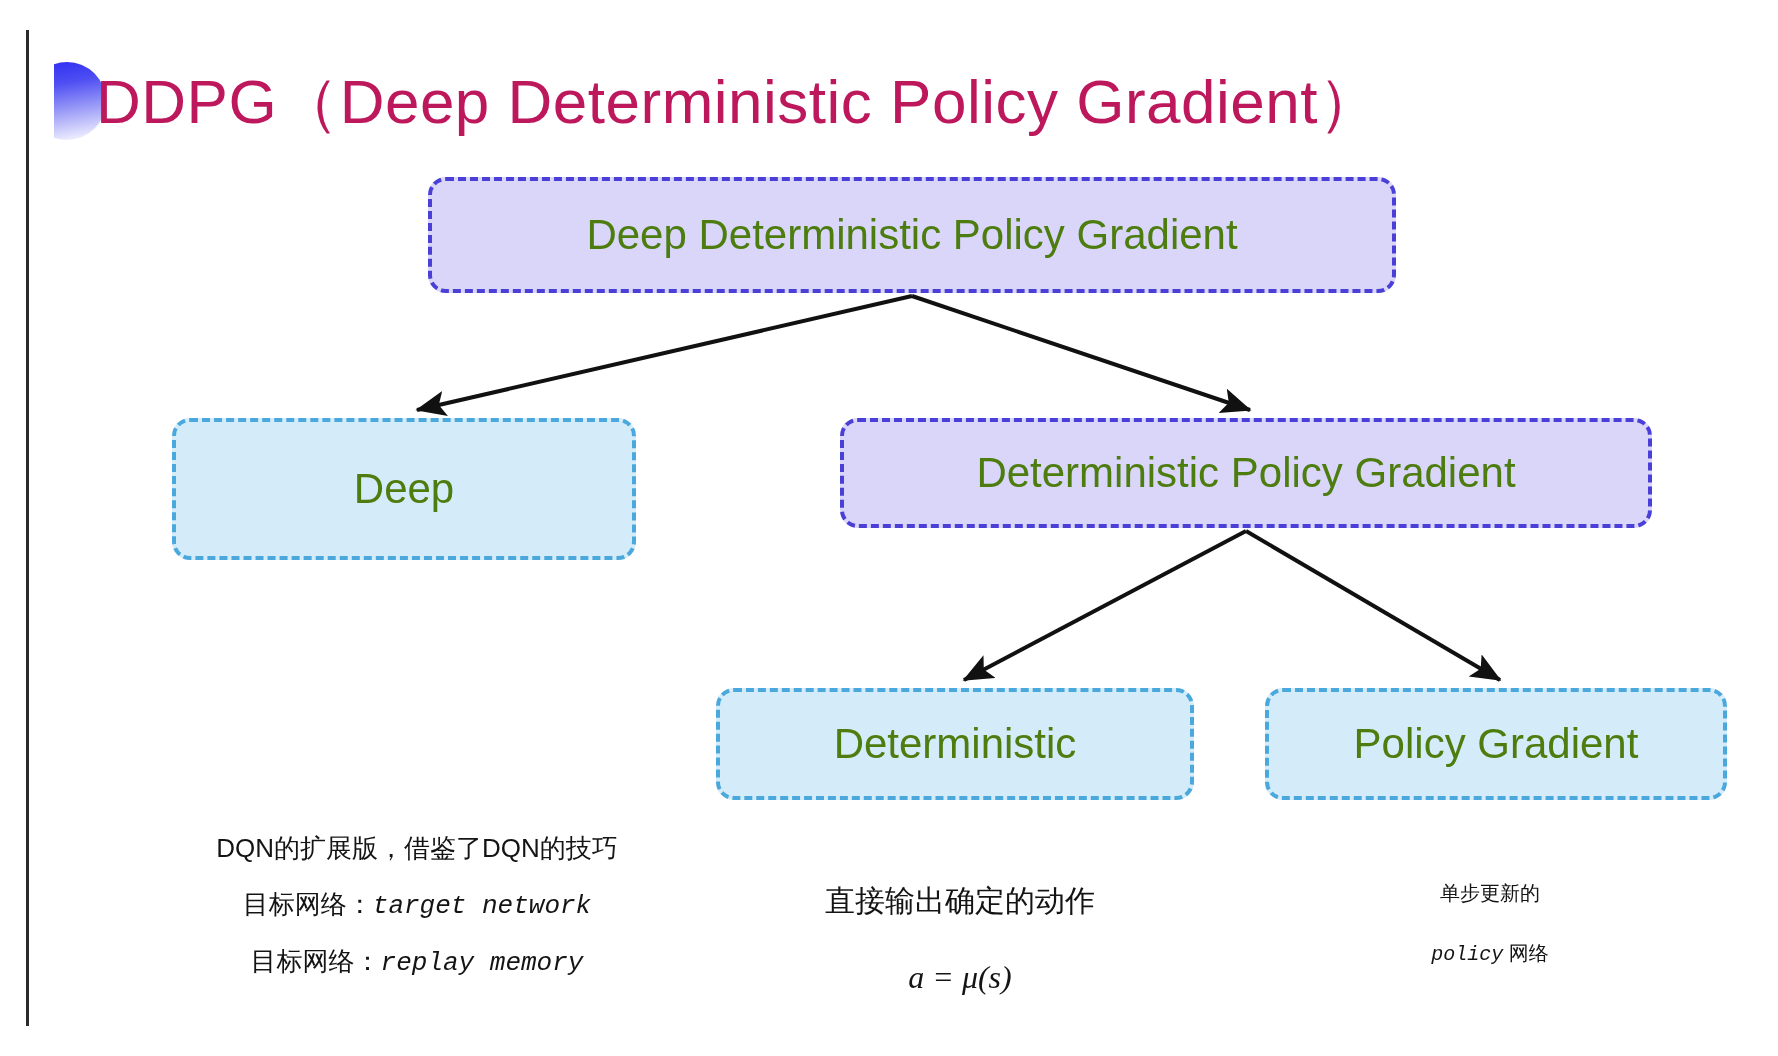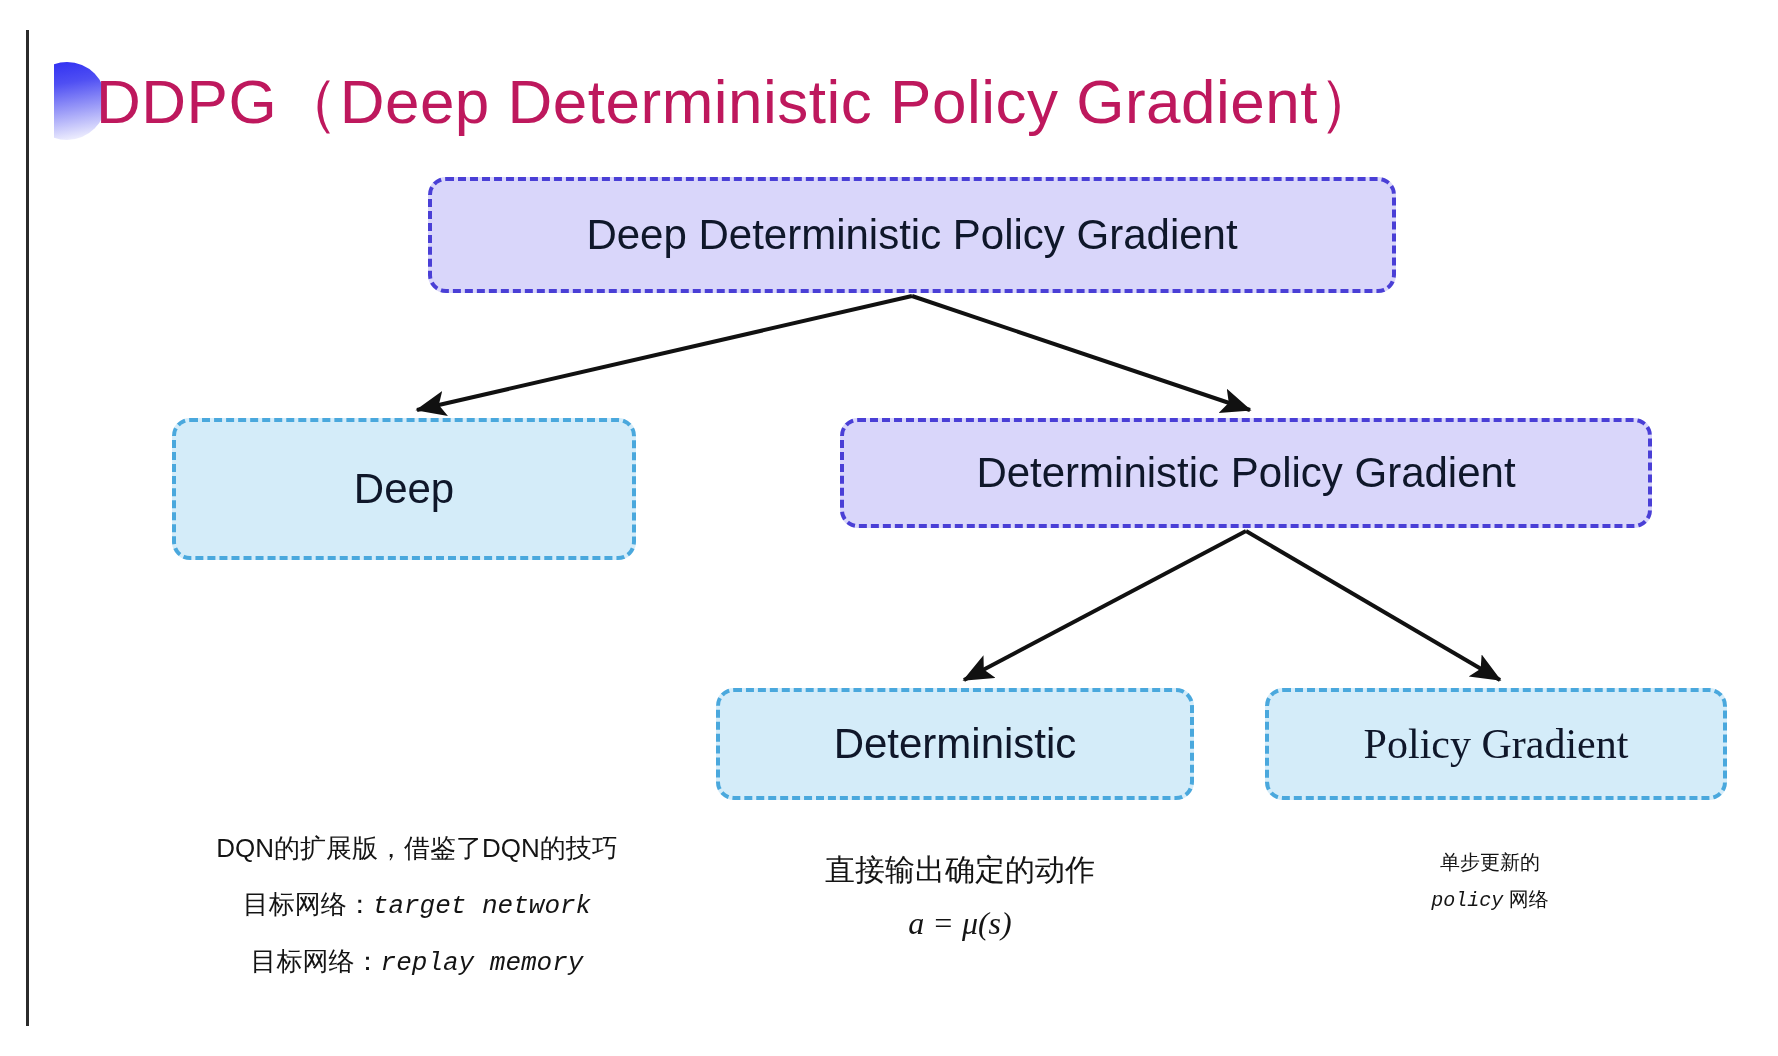--- a/index.html
+++ b/index.html
@@ -53,21 +53,21 @@
 
   
   .box {
     position: absolute;
     box-sizing: border-box;
     border-radius: 18px;
     display: flex;
     align-items: center;
     justify-content: center;
     text-align: center;
-    color: #0f172a;
+    color: #4d7c0f;
     font-weight: 400;
   }
   .box-purple {
     background: #d9d6fa;
     border: 4px dashed #4a3fd6;
   }
   .box-blue {
     background: #d4ecf9;
     border: 4px dashed #4aa8dd;
   }
@@ -82,21 +82,21 @@
 
   #node-deep      { left: 172px;  top: 418px; width: 464px;  height: 142px; }
   #node-deep      .box-label { font-size: 42px; }
 
   #node-dpg       { left: 840px;  top: 418px; width: 812px;  height: 110px; }
   #node-dpg       .box-label { font-size: 42px; }
 
   #node-det       { left: 716px;  top: 688px; width: 478px;  height: 112px; }
   #node-det       .box-label { font-size: 42px; }
 
-  #node-pg        { left: 1265px; top: 688px; width: 462px;  height: 112px; font-family: Liberation Serif, serif; }
+  #node-pg        { left: 1265px; top: 688px; width: 462px;  height: 112px; }
   #node-pg        .box-label { font-size: 42px; }
 
   
   #connectors {
     position: absolute;
     left: 0;
     top: 0;
     width: 1778px;
     height: 1056px;
     pointer-events: none;
@@ -126,21 +126,21 @@
     width: 480px;
     font-size: 30px;
   }
   #note-pg {
     left: 1250px;
     top: 848px;
     width: 480px;
     font-size: 20px;
   }
   #note-det .note-line,
-  #note-pg  .note-line { margin-bottom: 8px; }
+  #note-pg  .note-line { margin-bottom: 8px; margin-top: 31px; }
 
   .ital-serif {
     font-family: Liberation Mono, monospace;
     font-style: italic;
   }
   .formula {
     font-family: "Liberation Serif", "DejaVu Serif", serif;
     font-style: italic;
     font-size: 32px;
   }

